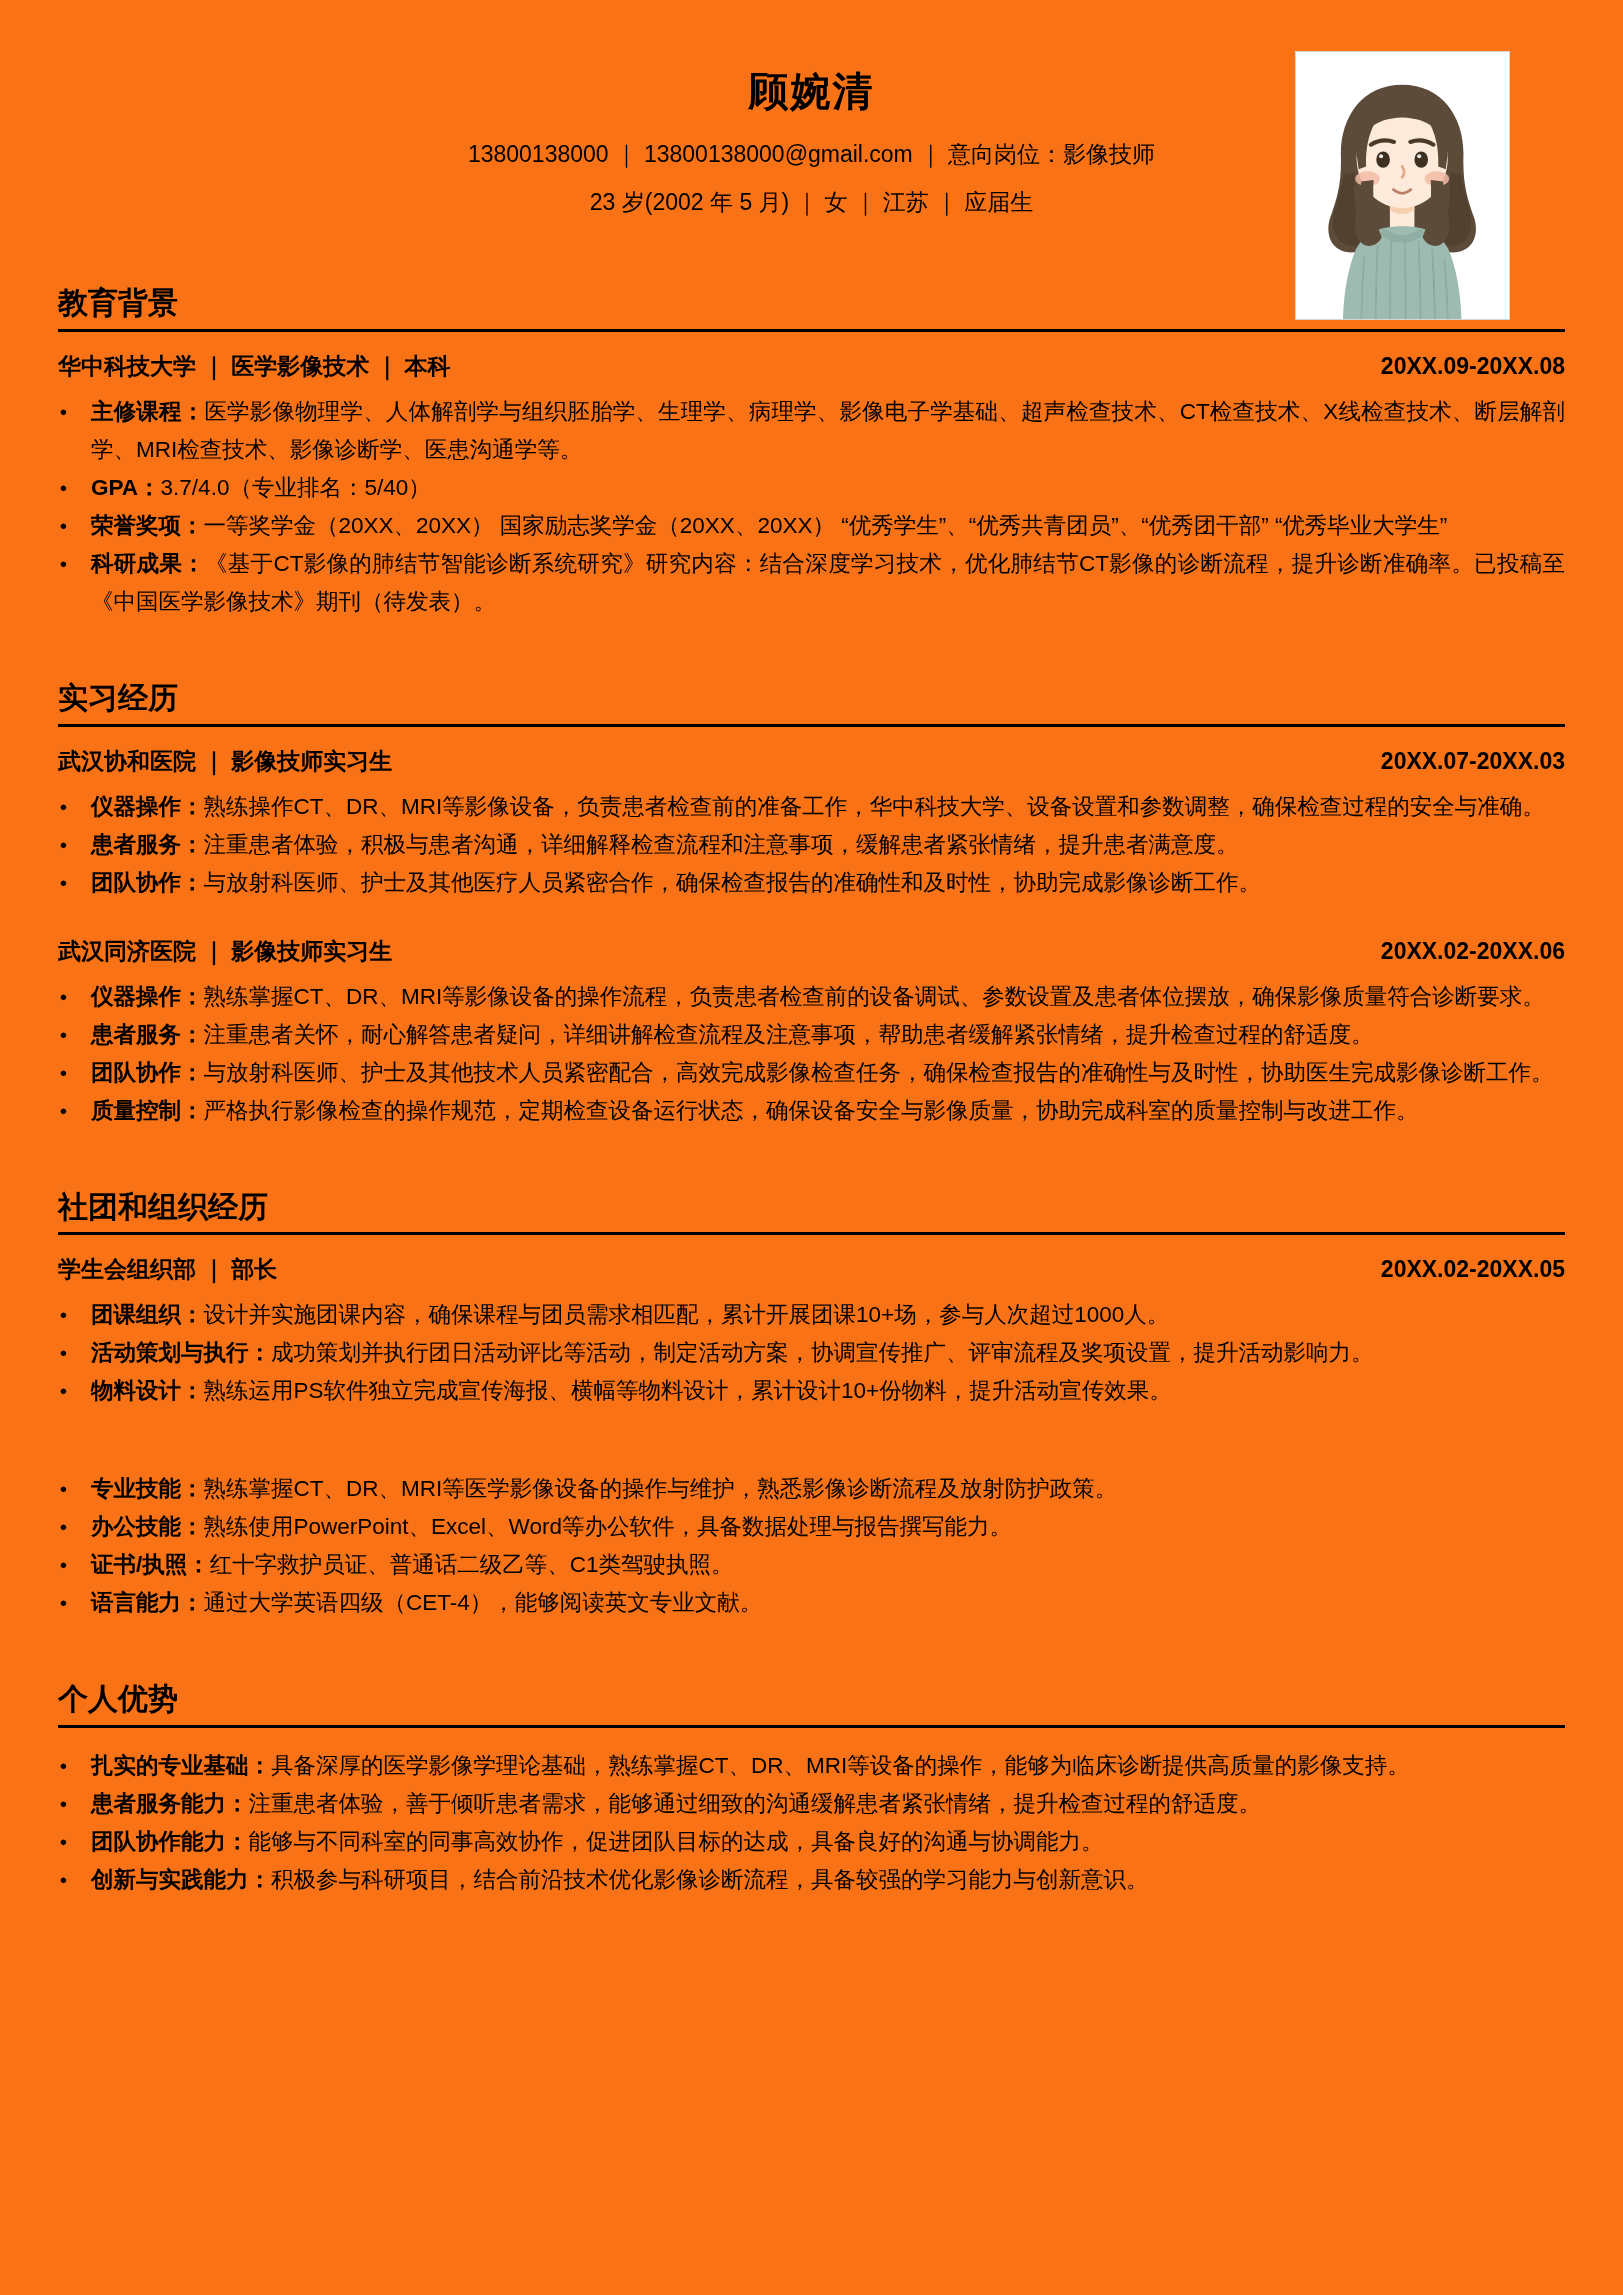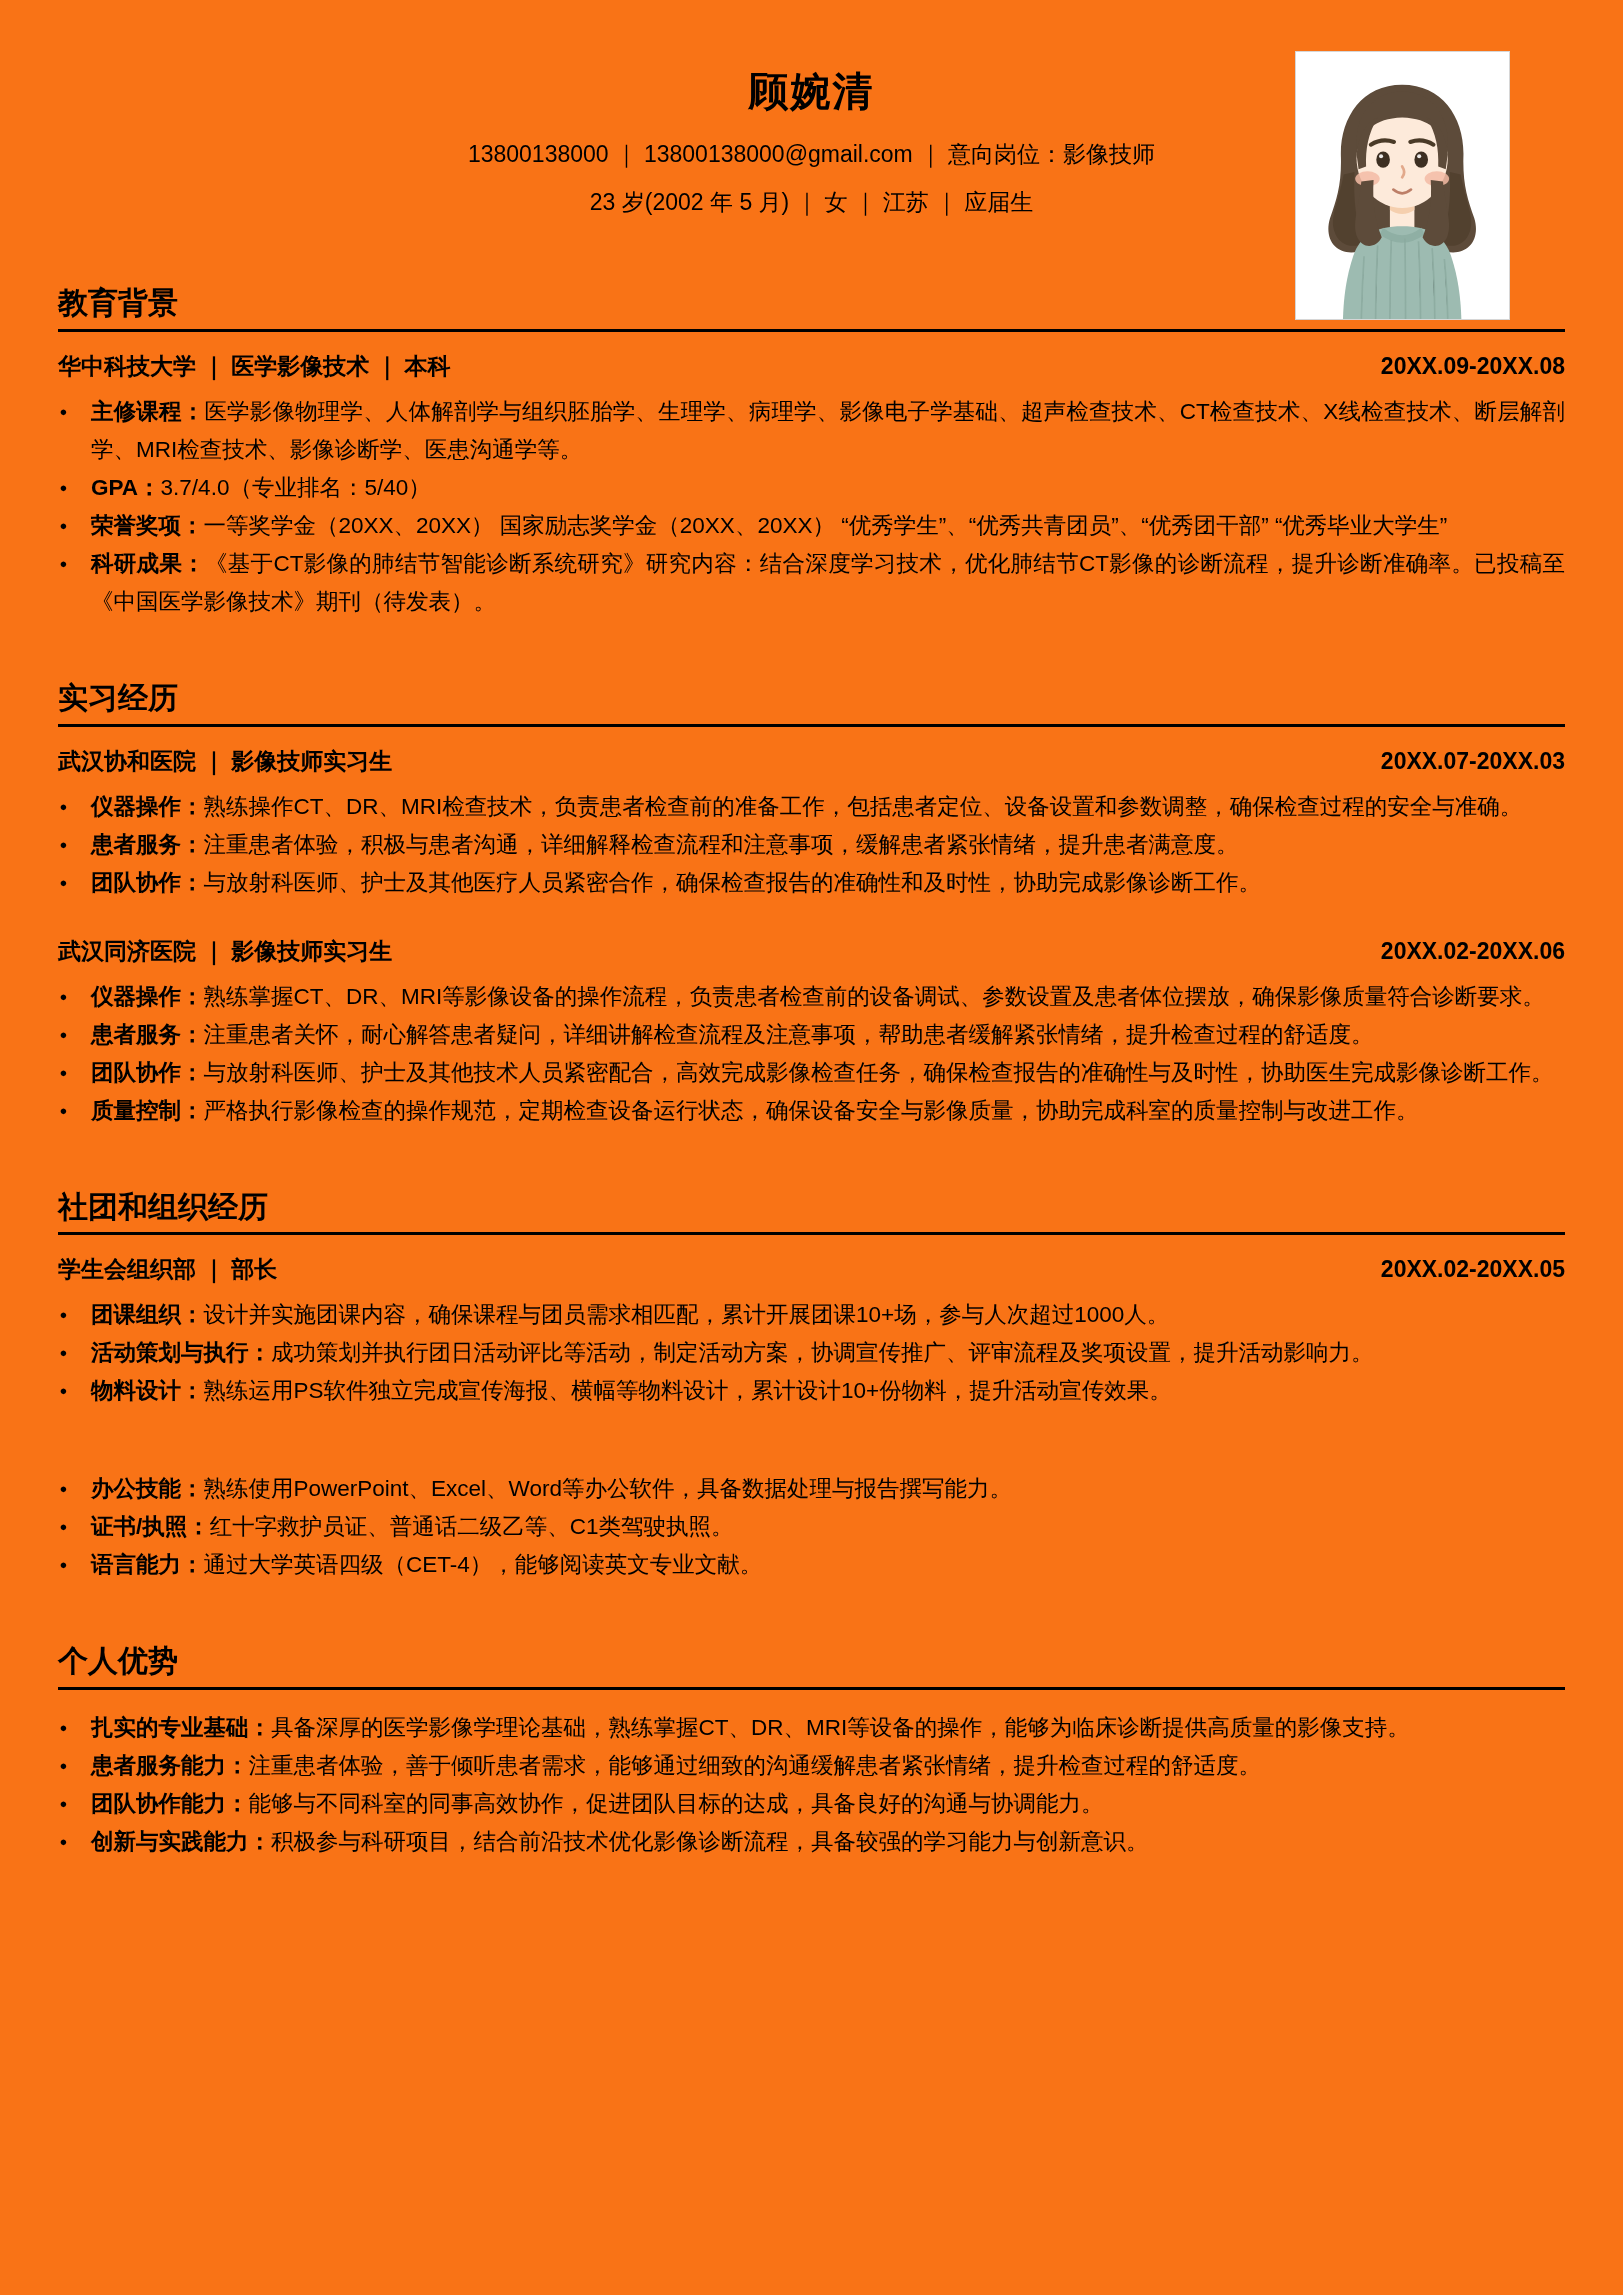--- a/index.html
+++ b/index.html
@@ -154,21 +154,21 @@
         </div>
       </section>
       <section>
         <h2>实习经历</h2>
         <div class="entry">
           <div class="entry-head">
             <span class="entry-title">武汉协和医院 ｜ 影像技师实习生</span>
             <span class="entry-date">20XX.07-20XX.03</span>
           </div>
           <ul class="bullets">
-            <li><span class="lbl">仪器操作：</span><span class="txt">熟练操作CT、DR、MRI检查技术，负责患者检查前的准备工作，包括患者定位、设备设置和参数调整，确保检查过程的安全与准确。</span></li>
+            <li><span class="lbl">仪器操作：</span><span class="txt">熟练操作CT、DR、MRI等影像设备，负责患者检查前的准备工作，华中科技大学、设备设置和参数调整，确保检查过程的安全与准确。</span></li>
             <li><span class="lbl">患者服务：</span><span class="txt">注重患者体验，积极与患者沟通，详细解释检查流程和注意事项，缓解患者紧张情绪，提升患者满意度。</span></li>
             <li><span class="lbl">团队协作：</span><span class="txt">与放射科医师、护士及其他医疗人员紧密合作，确保检查报告的准确性和及时性，协助完成影像诊断工作。</span></li>
           </ul>
         </div>
         <div class="entry">
           <div class="entry-head">
             <span class="entry-title">武汉同济医院 ｜ 影像技师实习生</span>
             <span class="entry-date">20XX.02-20XX.06</span>
           </div>
           <ul class="bullets">
@@ -189,20 +189,21 @@
           <ul class="bullets">
             <li><span class="lbl">团课组织：</span><span class="txt">设计并实施团课内容，确保课程与团员需求相匹配，累计开展团课10+场，参与人次超过1000人。</span></li>
             <li><span class="lbl">活动策划与执行：</span><span class="txt">成功策划并执行团日活动评比等活动，制定活动方案，协调宣传推广、评审流程及奖项设置，提升活动影响力。</span></li>
             <li><span class="lbl">物料设计：</span><span class="txt">熟练运用PS软件独立完成宣传海报、横幅等物料设计，累计设计10+份物料，提升活动宣传效果。</span></li>
           </ul>
         </div>
       </section>
       <section>
         <div class="entry">
           <ul class="bullets">
+            <li><span class="lbl">专业技能：</span><span class="txt">熟练掌握CT、DR、MRI等医学影像设备的操作与维护，熟悉影像诊断流程及放射防护政策。</span></li>
             <li><span class="lbl">办公技能：</span><span class="txt">熟练使用PowerPoint、Excel、Word等办公软件，具备数据处理与报告撰写能力。</span></li>
             <li><span class="lbl">证书/执照：</span><span class="txt">红十字救护员证、普通话二级乙等、C1类驾驶执照。</span></li>
             <li><span class="lbl">语言能力：</span><span class="txt">通过大学英语四级（CET-4），能够阅读英文专业文献。</span></li>
           </ul>
         </div>
       </section>
       <section>
         <h2>个人优势</h2>
         <div class="entry">
           <ul class="bullets">

